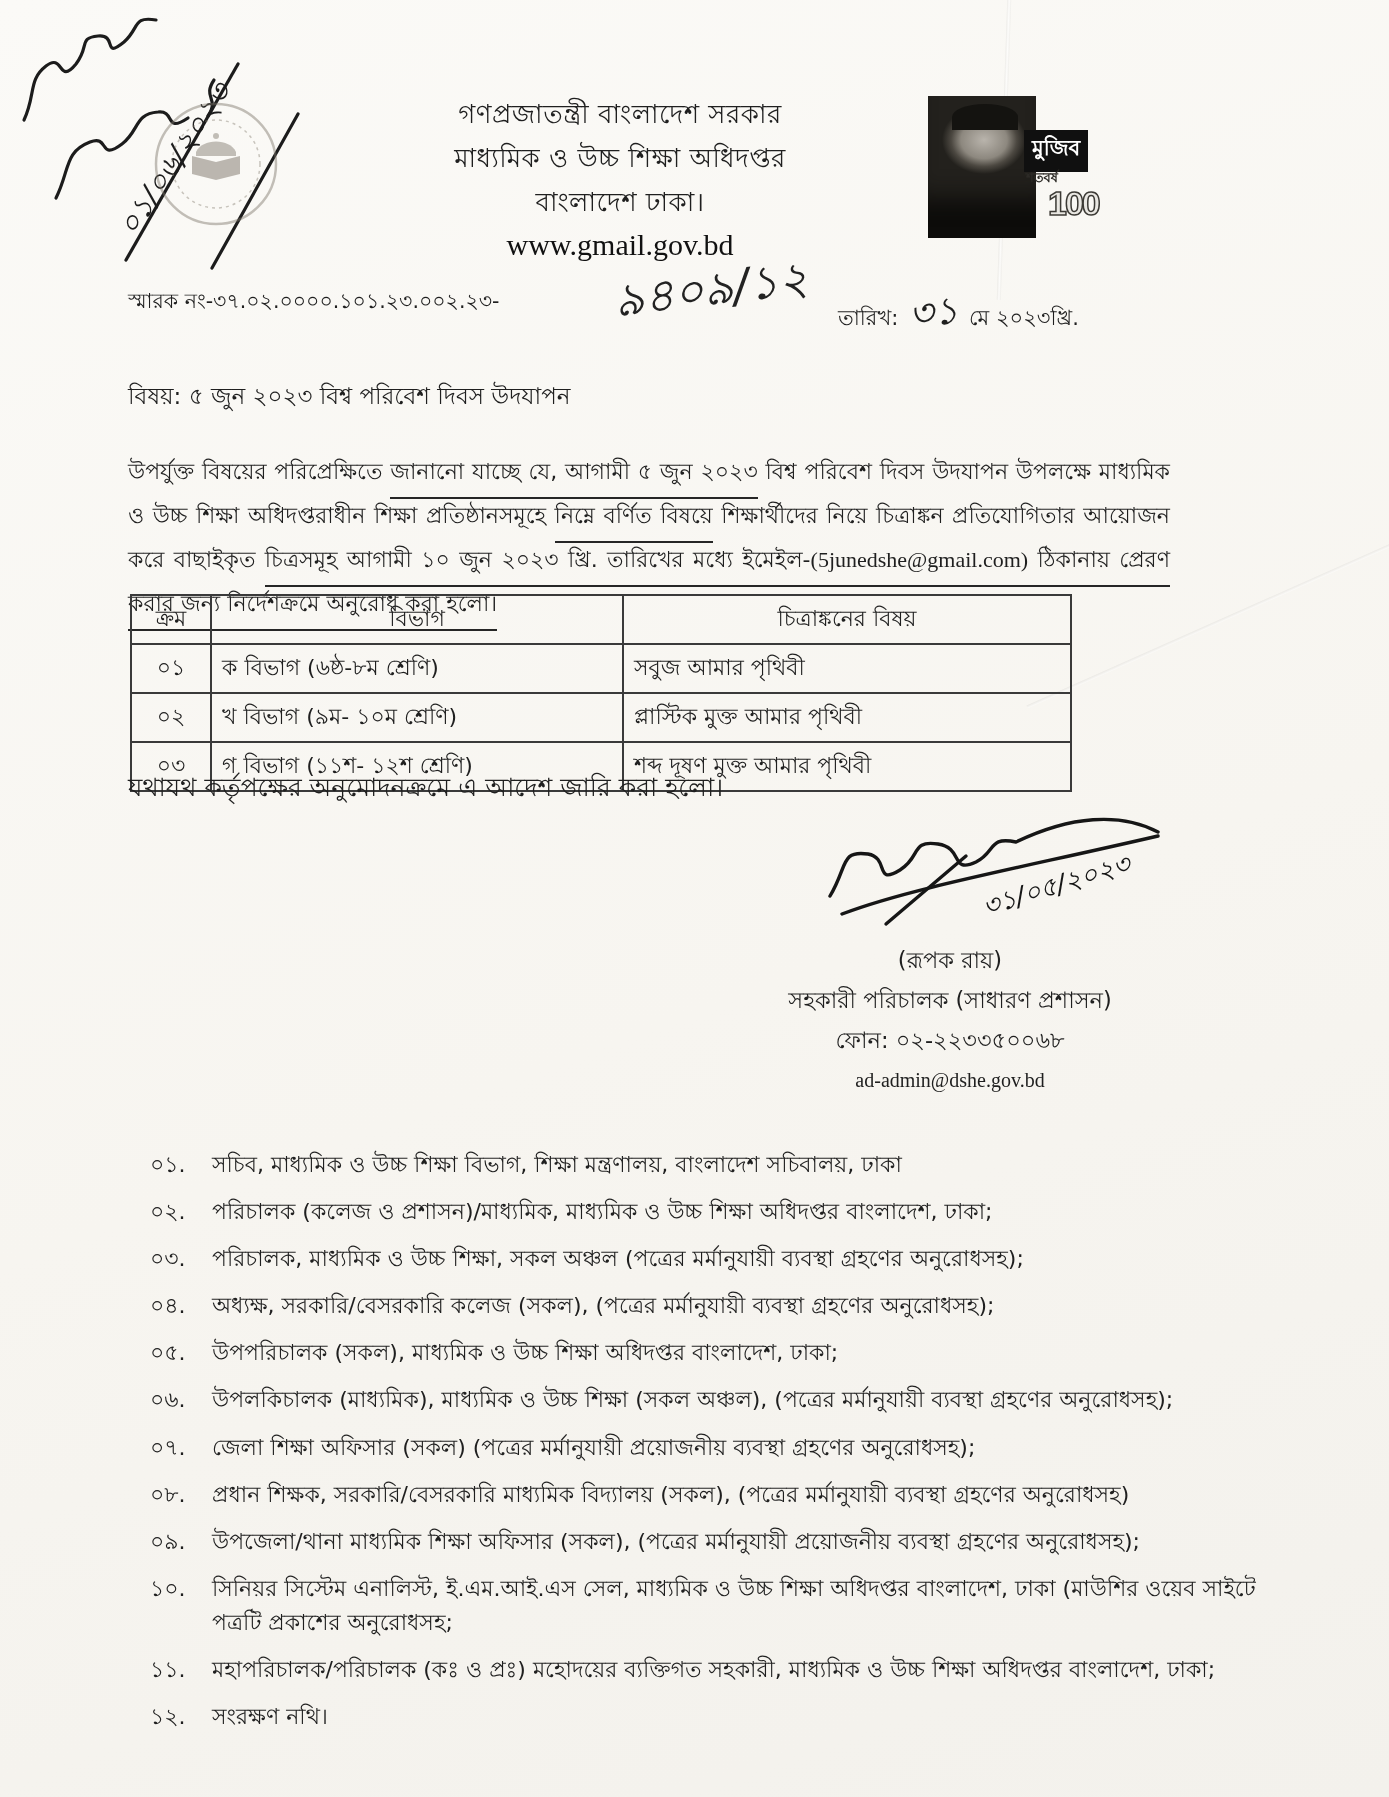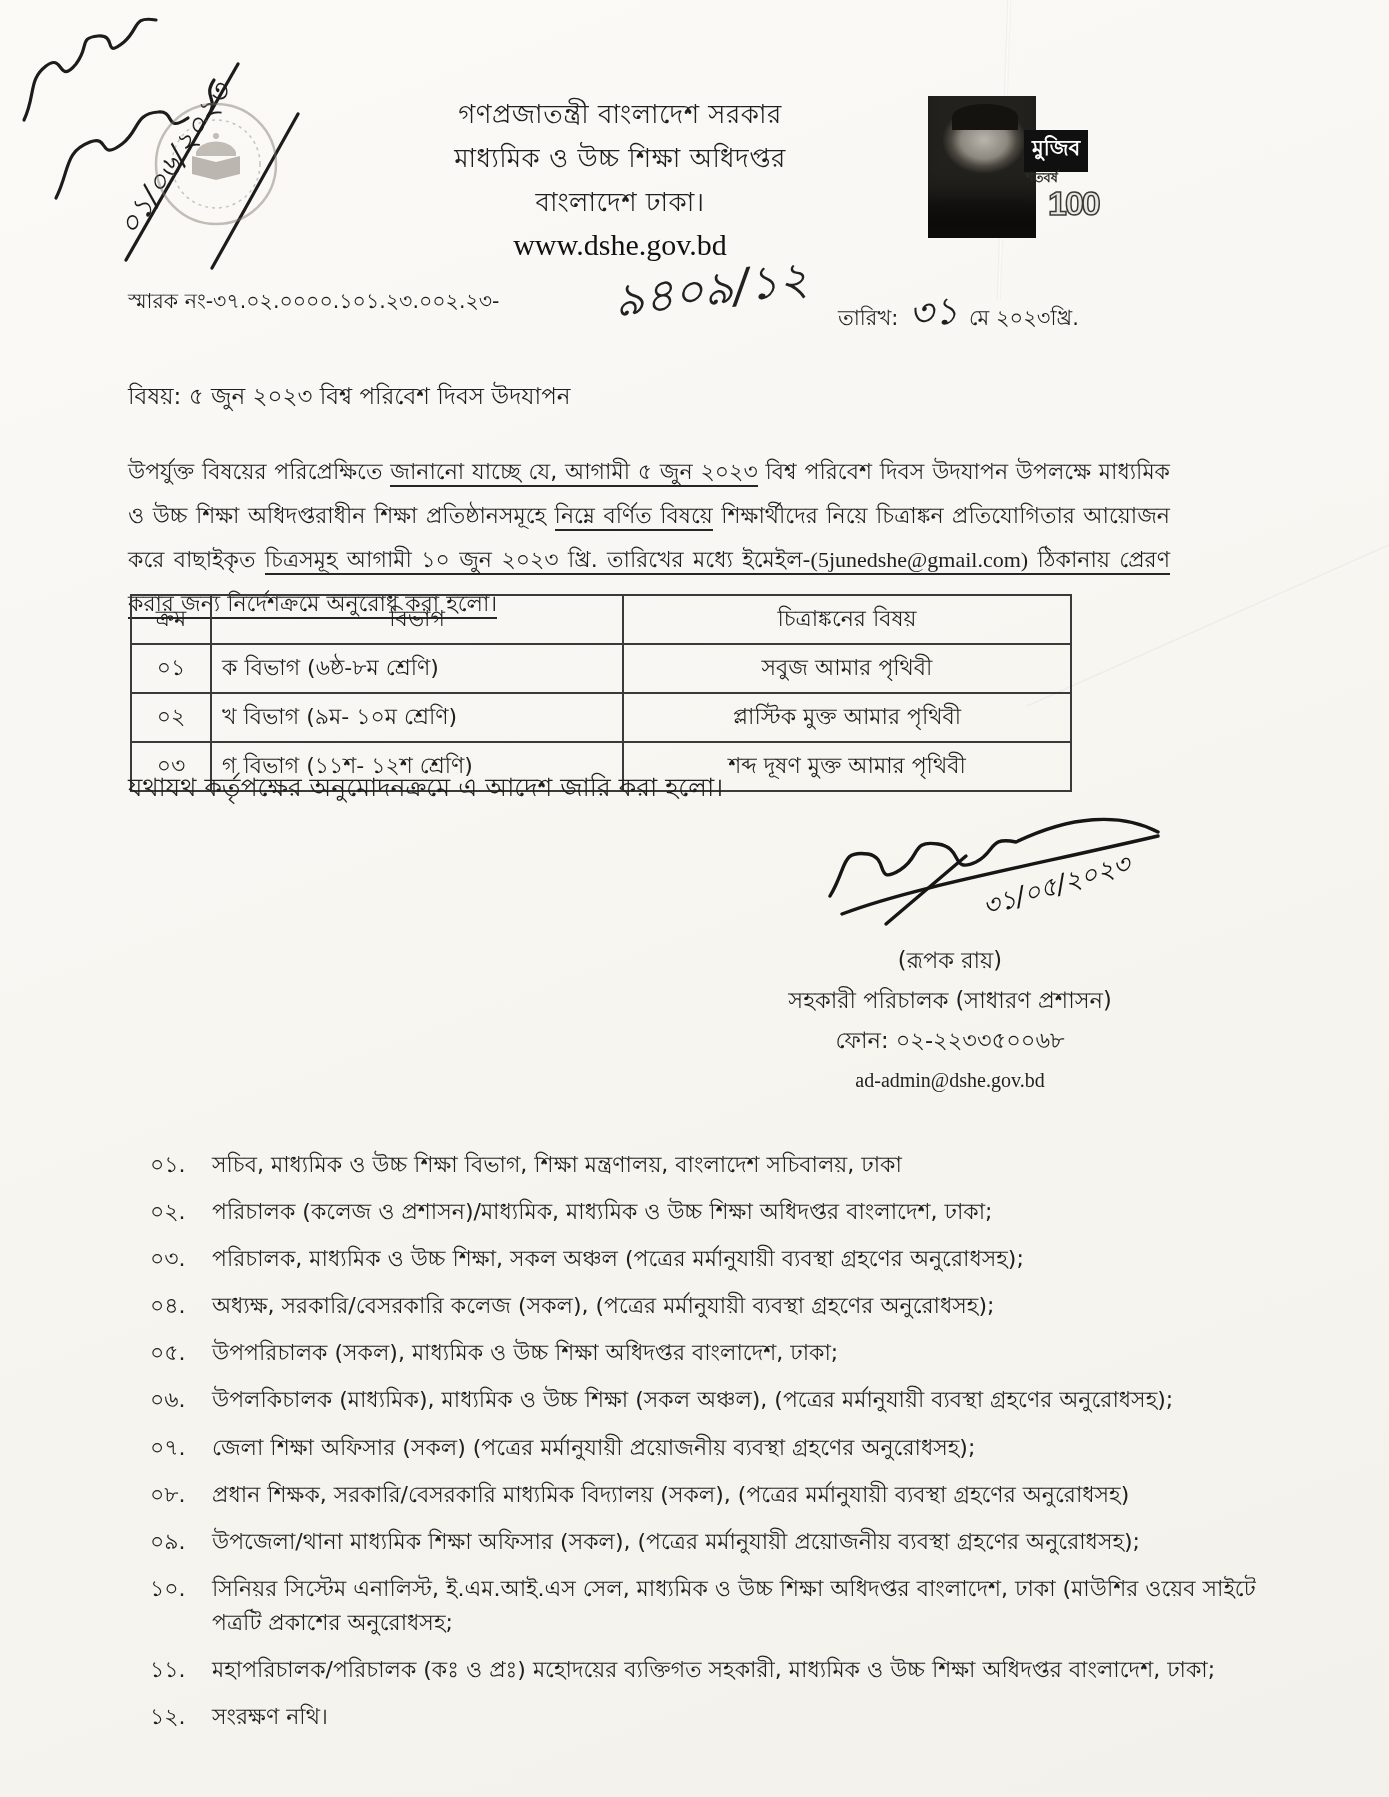--- a/index.html
+++ b/index.html
@@ -52,31 +52,31 @@
     transform:rotate(-7deg);font-weight:500;color:#222;white-space:nowrap;}
   .date-wrap{position:absolute;left:710px;top:14px;font-size:21px;white-space:nowrap;}
   .date-hw{font-size:38px;font-style:italic;font-weight:500;display:inline-block;transform:rotate(-5deg);margin:0 4px;}
 
   
   .subject{position:absolute;left:128px;top:378px;font-size:23px;}
 
   
   .body-par{position:absolute;left:128px;top:428px;width:1042px;
     font-size:22px;line-height:2.0;text-align:justify;}
-  .u{border-bottom:2.5px solid #262626;padding-bottom:1px;}
+  .u{border-bottom:2.5px solid #262626;padding-bottom:13px;}
   .latin{font-family:"Liberation Serif","DejaVu Serif",serif;}
 
   
   table.subjects{position:absolute;left:130px;top:594px;width:942px;
     border-collapse:collapse;font-size:22px;}
   table.subjects th,table.subjects td{border:2px solid #3a3a3a;padding:5px 10px;margin-left:8px;}
   table.subjects th{font-weight:500;text-align:center;}
   td.c1{width:58px;text-align:center;}
   td.c2{width:390px;text-align:left;}
-  td.c3{text-align:center;}
+  td.c3{text-align:left;}
 
   
   .closing{position:absolute;left:128px;top:768px;font-size:25px;}
 
   
   .sig-scribble{position:absolute;left:790px;top:792px;width:400px;height:140px;}
   .sig-block{position:absolute;left:720px;top:928px;width:460px;text-align:center;font-size:22.5px;line-height:40px;margin-top:12px;}
   .sig-email{font-family:"Liberation Serif","DejaVu Serif",serif;font-size:20px;}
 
   
@@ -112,21 +112,21 @@
     <circle cx="64" cy="64" r="44" fill="none" stroke="#8a8376" stroke-width="1.5" stroke-dasharray="3 4"></circle>
     <path d="M40,74 L64,80 L88,74 L88,56 L64,62 L40,56 Z" fill="#6f675b"></path>
     <path d="M44,52 C50,38 78,38 84,52 L84,56 L44,56 Z" fill="#7d766a"></path>
     <circle cx="64" cy="36" r="3" fill="#7d766a"></circle>
   </svg>
 
   <div class="letterhead">
     <div class="lh-line">গণপ্রজাতন্ত্রী বাংলাদেশ সরকার</div>
     <div class="lh-line">মাধ্যমিক ও উচ্চ শিক্ষা অধিদপ্তর</div>
     <div class="lh-line">বাংলাদেশ ঢাকা।</div>
-    <div class="lh-web">www.dshe.gov.bd</div>
+    <div class="lh-web">www.gmail.gov.bd</div>
   </div>
 
   <div class="mujib">
     <div class="mujib-photo">
       <div class="mujib-hair"></div>
     </div>
     <div class="mujib-band">মুজিব</div>
     <div class="mujib-sub">শতবর্ষ</div>
     <div class="mujib-100">100</div>
   </div>

